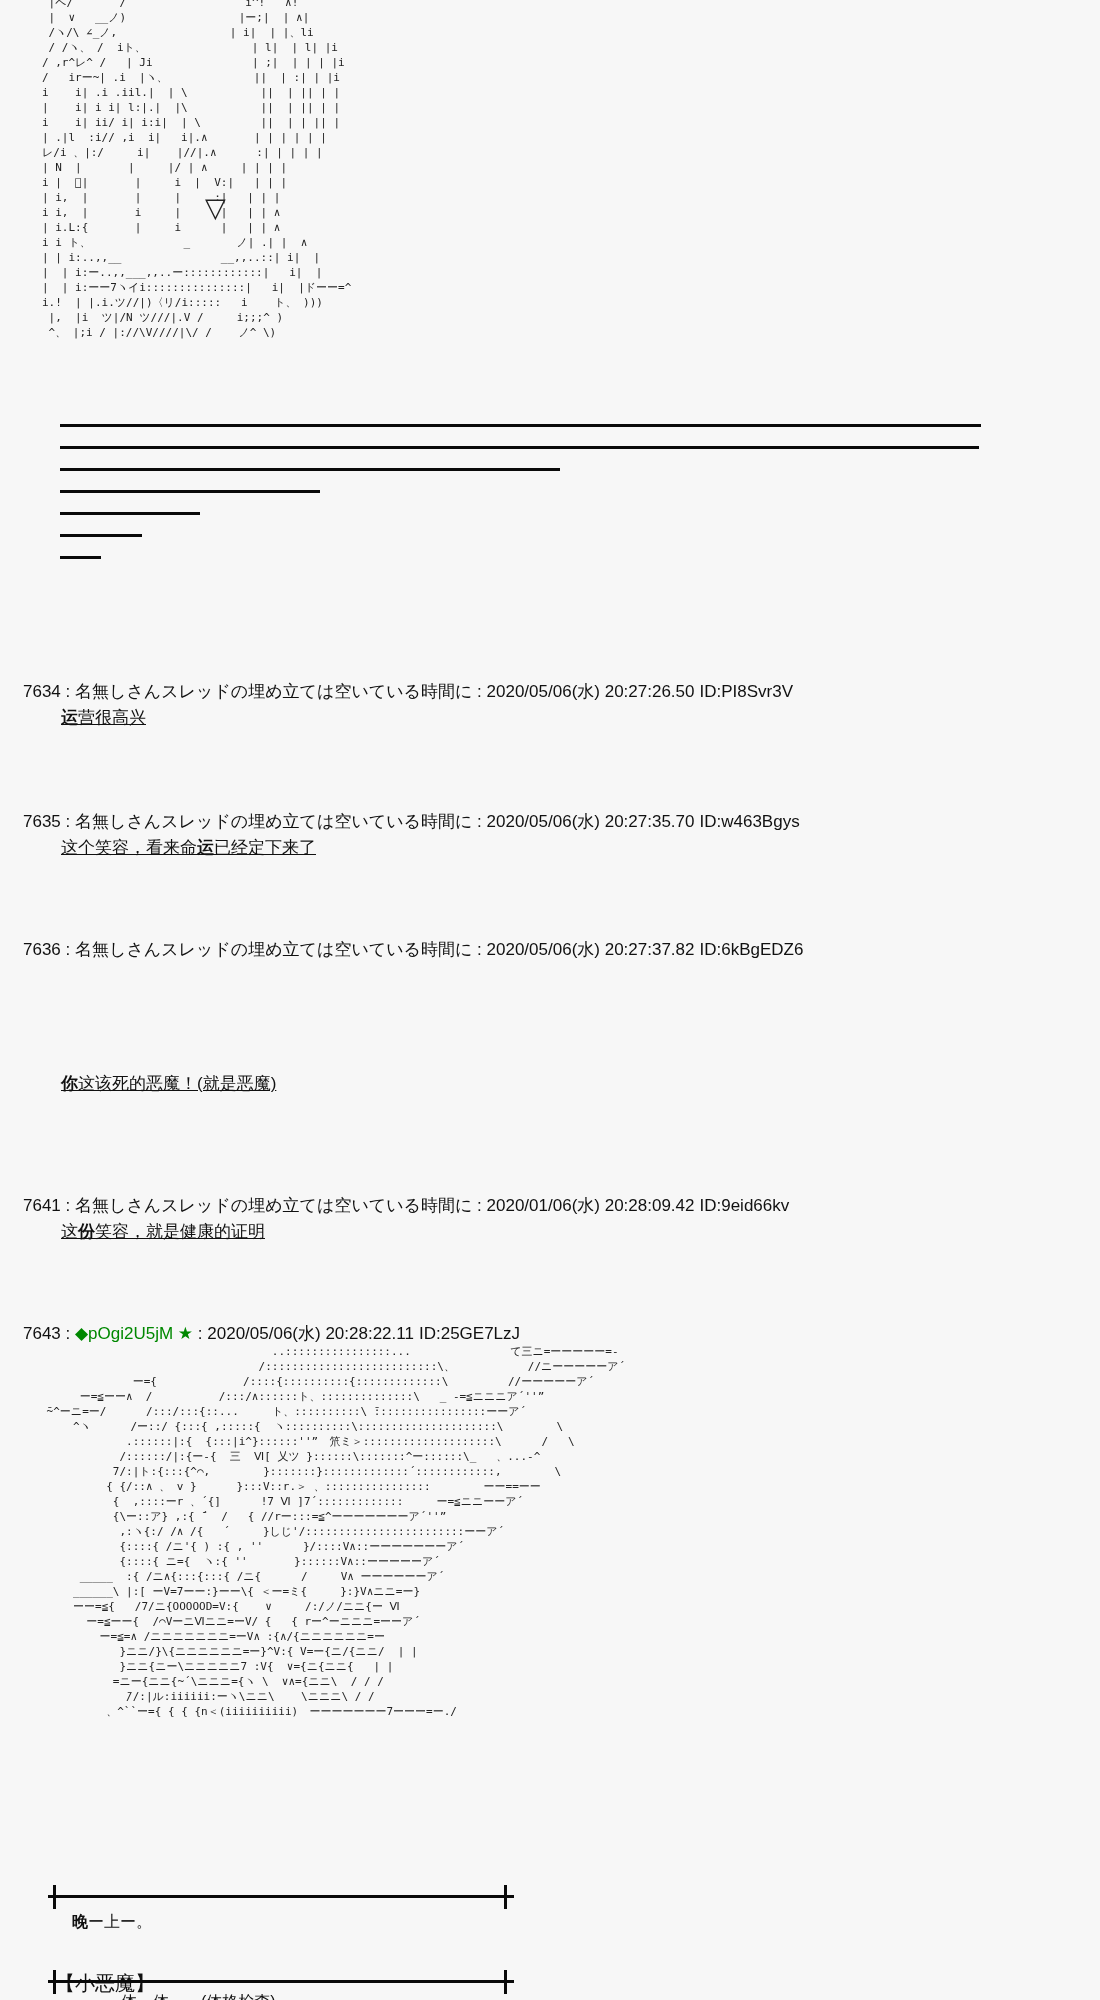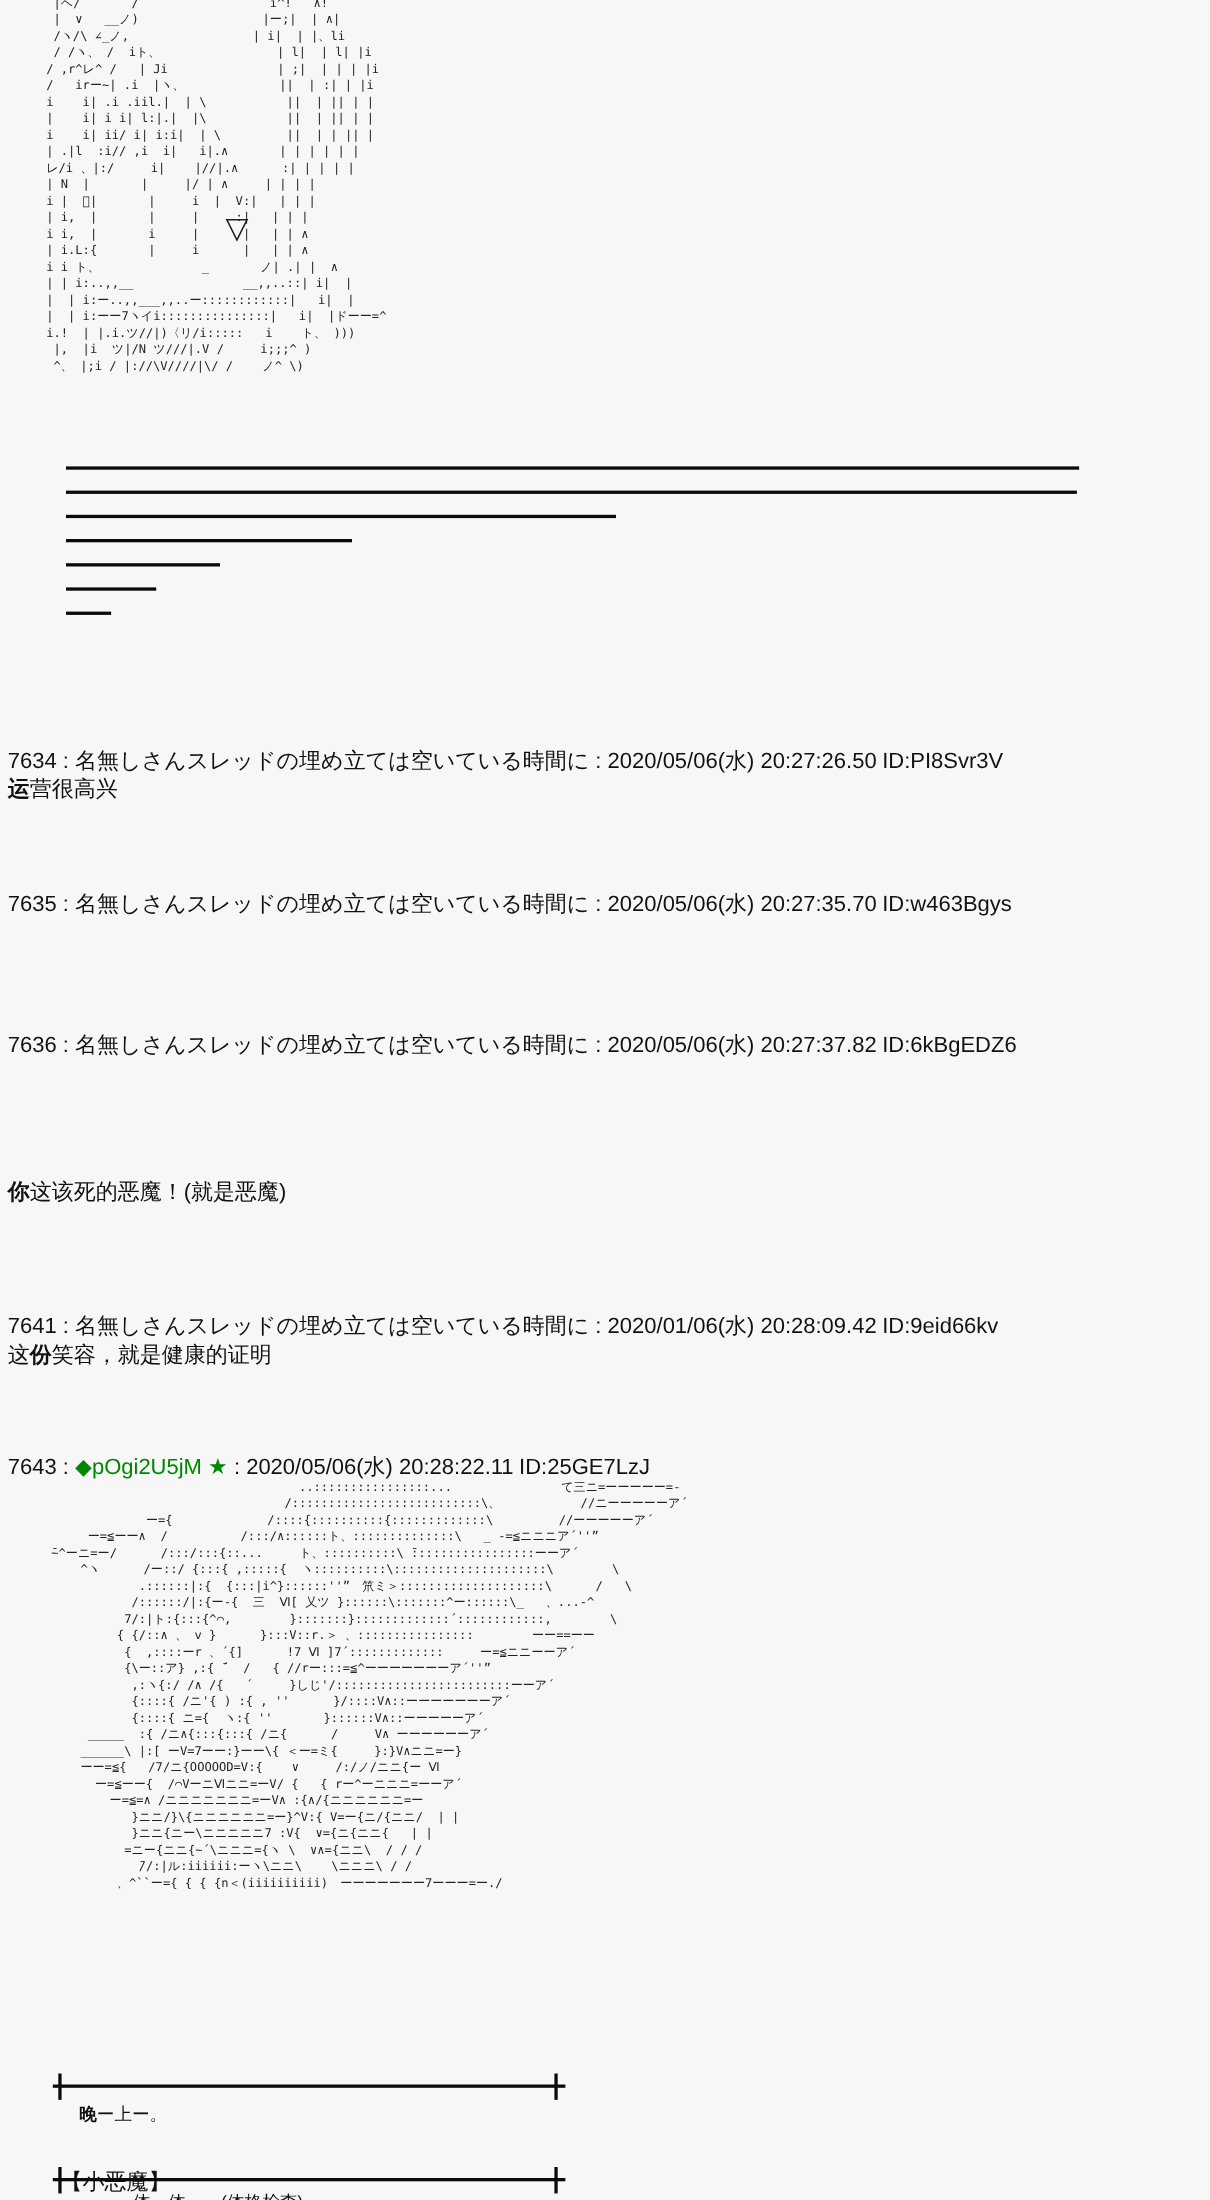--- a/index.html
+++ b/index.html
@@ -19,22 +19,22 @@
   #bottom-aa{left:40px;top:1344px;}
   .mouth-triangle{
     position:absolute;left:205px;top:194px;
     font-size:27px;color:#222;line-height:1;
     font-family:"DejaVu Sans",sans-serif;
   }
   .rule{position:absolute;left:60px;height:3px;background:#0a0a0a;}
   .rule.r1{top:424px;} .rule.r2{top:446px;} .rule.r3{top:468px;}
   .rule.r4{top:490px;} .rule.r5{top:512px;} .rule.r6{top:534px;}
   .rule.r7{top:556px;}
-  .post{position:absolute;left:7px;font-size:20px;line-height:20px;white-space:nowrap;}
-  .post-body{margin-top:6px;}
+  .post{position:absolute;left:23px;font-size:17px;line-height:20px;white-space:nowrap;}
+  .post-body{margin-left:38px;margin-top:6px;text-decoration:underline;}
   .pid{margin-left:5px;}
   .green{color:var(--green,#008800);margin-top:32px;}
   .b{font-weight:bold;}
   .p7634{top:682px;} .p7635{top:812px;} .p7636{top:940px;}
   .p7638{top:1068px;} .p7641{top:1196px;} .p7643{top:1324px;}
   .tickline{position:absolute;left:48px;width:466px;height:24px;}
   .tickline .h{position:absolute;left:0;right:0;top:10px;height:3px;background:#0a0a0a;}
   .tickline .t{position:absolute;top:0;width:3px;height:24px;background:#0a0a0a;}
   .tickline .t.l{left:5px;} .tickline .t.r{right:7px;}
   #tickline-1{top:1885px;} #tickline-2{top:1970px;}
@@ -83,20 +83,23 @@
     <span>7634</span><span> : </span><span>名無しさんスレッドの埋め立ては空いている時間に</span><span> : </span><span>2020/05/06(水) 20:27:26.50</span><span class="pid">ID:PI8Svr3V</span>
   </div>
   <div class="post-body">
     <span></span><span class="b">运</span><span>营很高兴</span>
   </div>
 </div>
 
 <div class="post p7635">
   <div class="post-header">
     <span>7635</span><span> : </span><span>名無しさんスレッドの埋め立ては空いている時間に</span><span> : </span><span>2020/05/06(水) 20:27:35.70</span><span class="pid">ID:w463Bgys</span>
+  </div>
+  <div class="post-body">
+    <span>这个笑容，看来命</span><span class="b">运</span><span>已经定下来了</span>
   </div>
 </div>
 
 <div class="post p7636">
   <div class="post-header">
     <span>7636</span><span> : </span><span>名無しさんスレッドの埋め立ては空いている時間に</span><span> : </span><span>2020/05/06(水) 20:27:37.82</span><span class="pid">ID:6kBgEDZ6</span>
   </div>
 </div>
 
 <div class="post p7638">

